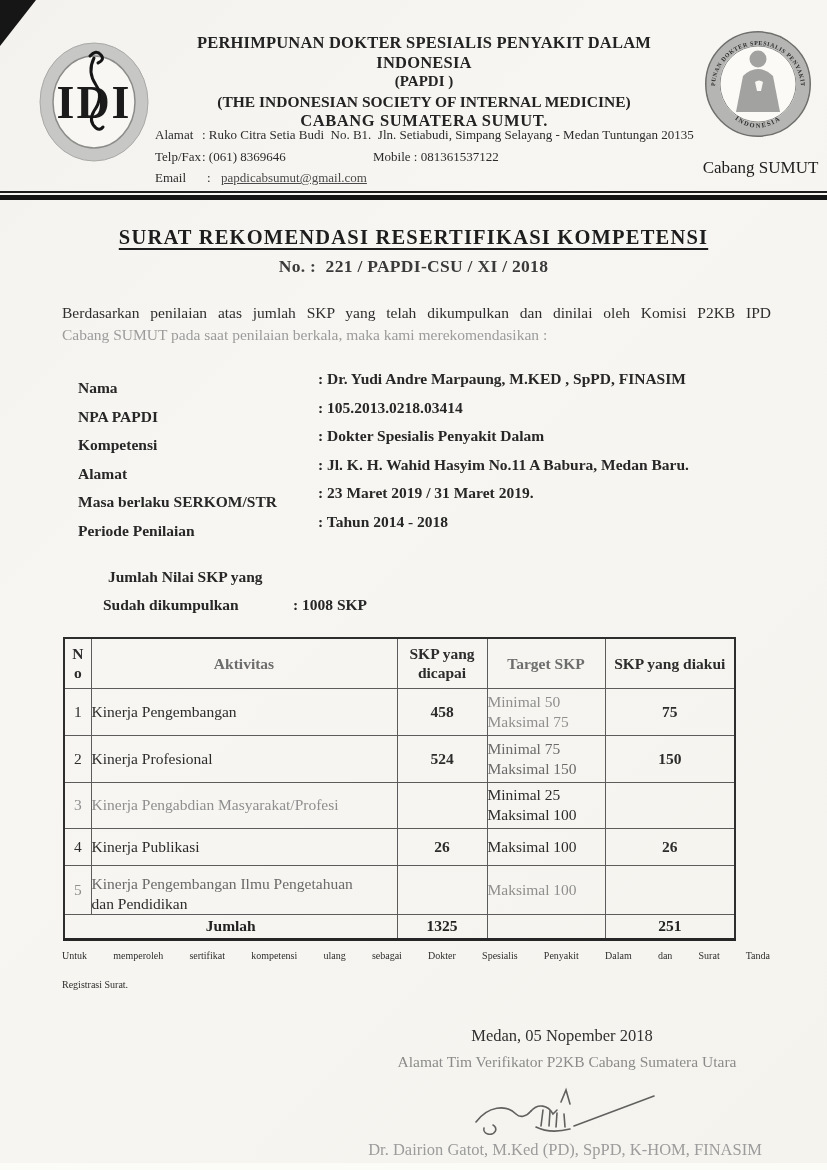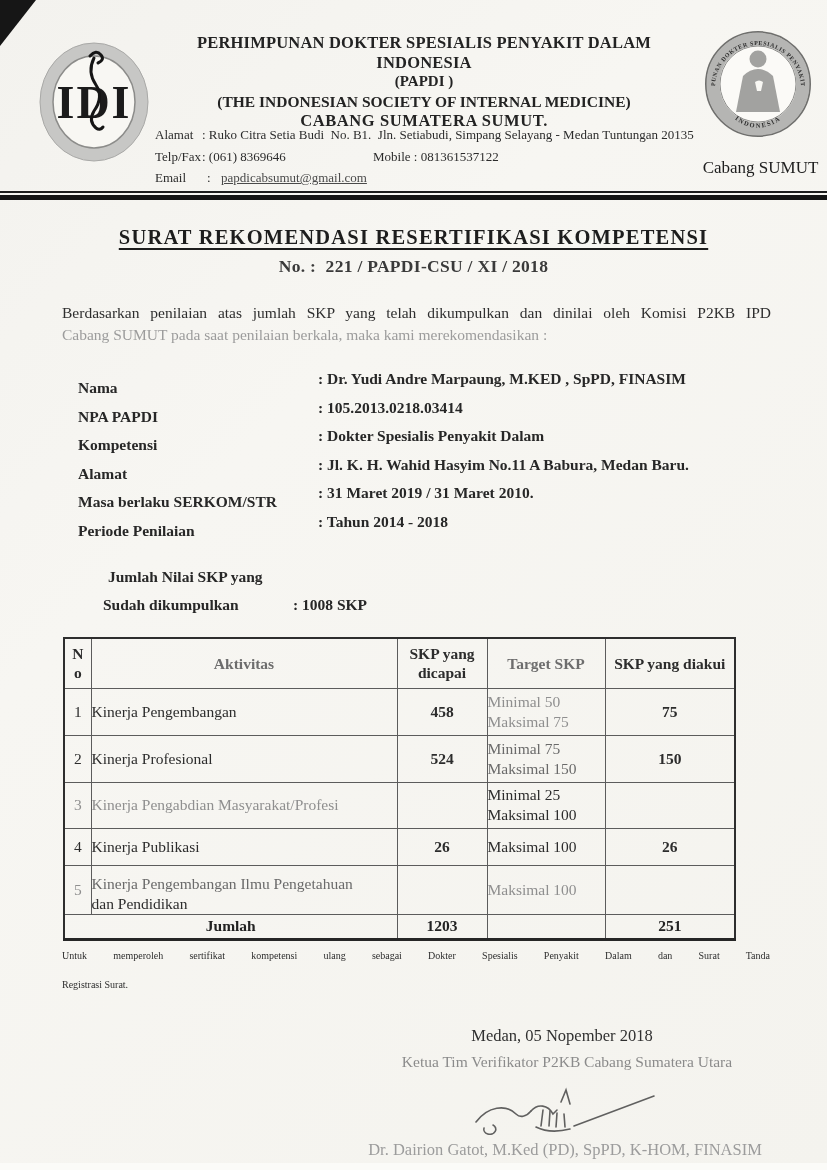--- a/index.html
+++ b/index.html
@@ -174,21 +174,21 @@
     <div class="field-row">
       <span class="field-label">Kompetensi</span>
       <span class="field-value">: Dokter Spesialis Penyakit Dalam</span>
     </div>
     <div class="field-row">
       <span class="field-label">Alamat</span>
       <span class="field-value">: Jl. K. H. Wahid Hasyim No.11 A Babura, Medan Baru.</span>
     </div>
     <div class="field-row">
       <span class="field-label">Masa berlaku SERKOM/STR</span>
-      <span class="field-value">: 31 Maret 2019 / 31 Maret 2010.</span>
+      <span class="field-value">: 23 Maret 2019 / 31 Maret 2019.</span>
     </div>
     <div class="field-row">
       <span class="field-label">Periode Penilaian</span>
       <span class="field-value">: Tahun 2014 - 2018</span>
     </div>
   </div>
 
   <div class="abs skp">
     <div class="skp-l1">Jumlah Nilai SKP yang</div>
     <div class="skp-l2">
@@ -258,34 +258,34 @@
       <td class="c-akt">
         <div class="f2">Kinerja Pengembangan Ilmu Pengetahuan</div>
         <div>dan Pendidikan</div>
       </td>
       <td class="c-num"></td>
       <td class="c-target f1">Maksimal 100</td>
       <td class="c-num"></td>
     </tr>
     <tr class="trf">
       <td class="c-akt" colspan="2">Jumlah</td>
-      <td class="c-num">1203</td>
+      <td class="c-num">1325</td>
       <td class="c-target"></td>
       <td class="c-num">251</td>
     </tr>
   </tbody>
     </table>
 
   <div class="abs closing">
     <div class="closing-l1">Untuk memperoleh sertifikat kompetensi ulang sebagai Dokter Spesialis Penyakit Dalam dan Surat Tanda</div>
     <div class="closing-l2">Registrasi Surat.</div>
   </div>
 
   <div class="abs place-date">Medan, 05 Nopember 2018</div>
-  <div class="abs role">Ketua Tim Verifikator P2KB Cabang Sumatera Utara</div>
+  <div class="abs role">Alamat Tim Verifikator P2KB Cabang Sumatera Utara</div>
 
   <div class="abs sig-svg">
     <svg width="200" height="58" viewBox="0 0 200 58">
       <g fill="none" stroke="#474747" stroke-width="1.6" stroke-linecap="round" opacity=".85">
         <path d="M8,36 C 20,20 38,18 48,28 C 52,32 58,31 63,25"></path>
         <path d="M63,25 C 70,17 80,19 85,28 l 4,-4"></path>
         <path d="M93,16 L 98,4 L 102,18"></path>
         <path d="M75,24 L 73,40 M 82,25 L 81,40 M 89,27 L 88,41 M 96,28 L 97,41"></path>
         <path d="M68,41 q 14,7 34,2"></path>
         <path d="M106,40 L 186,10"></path>

